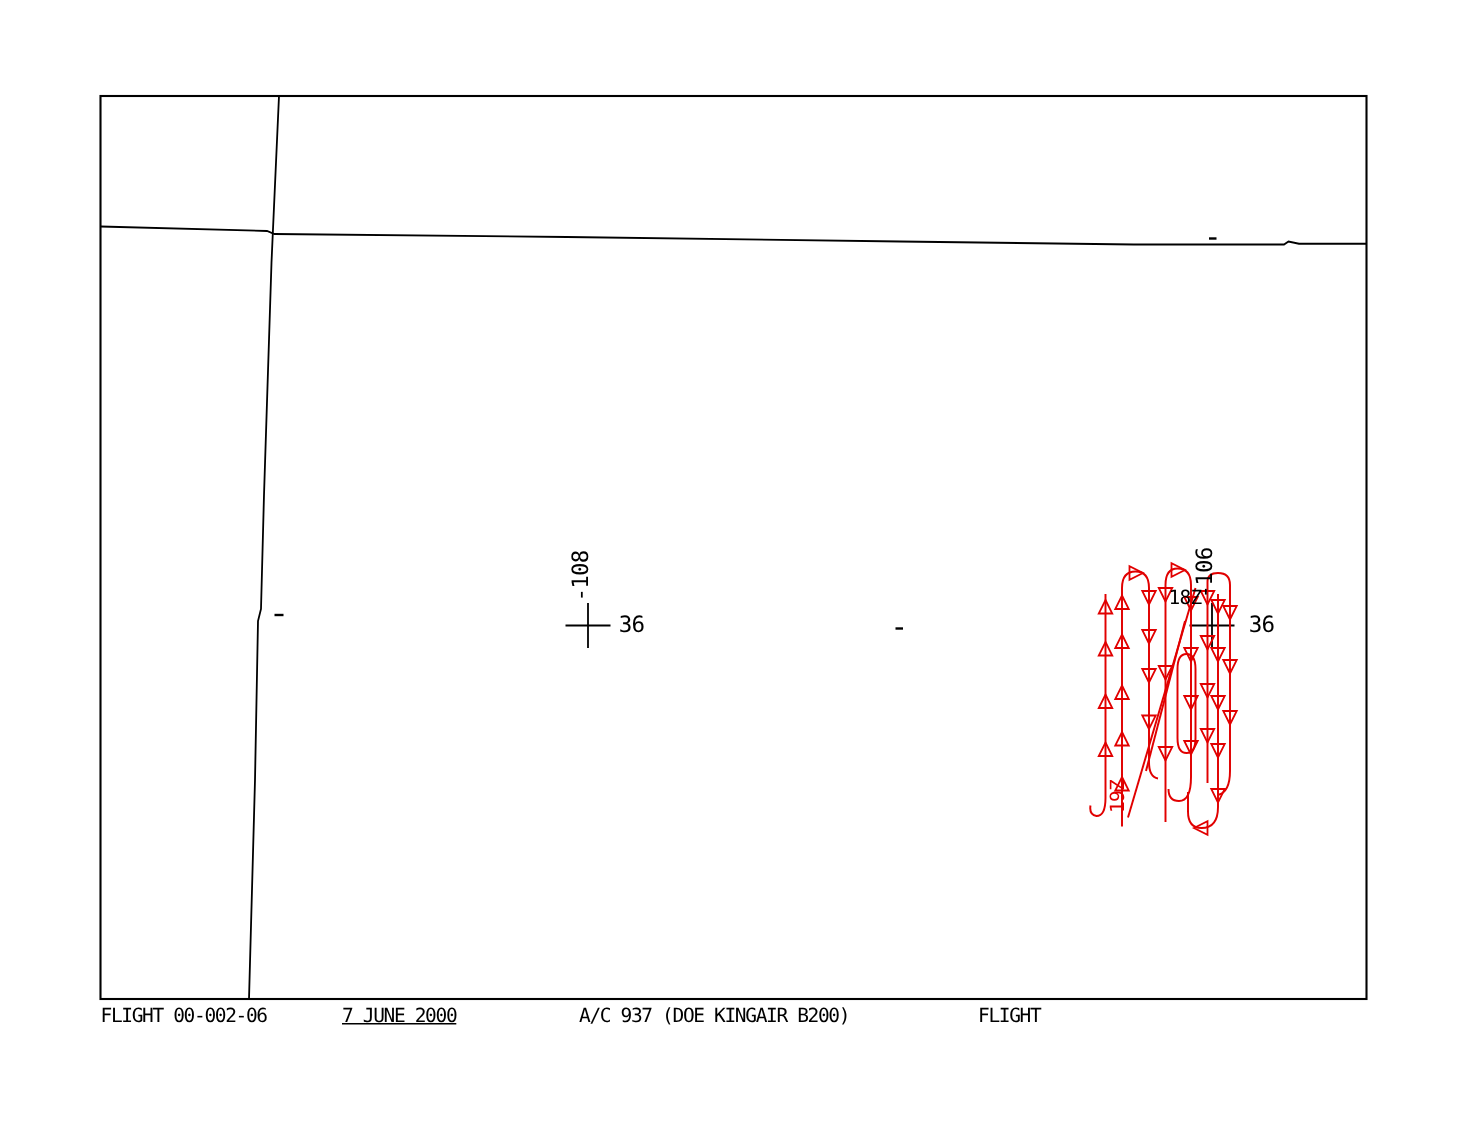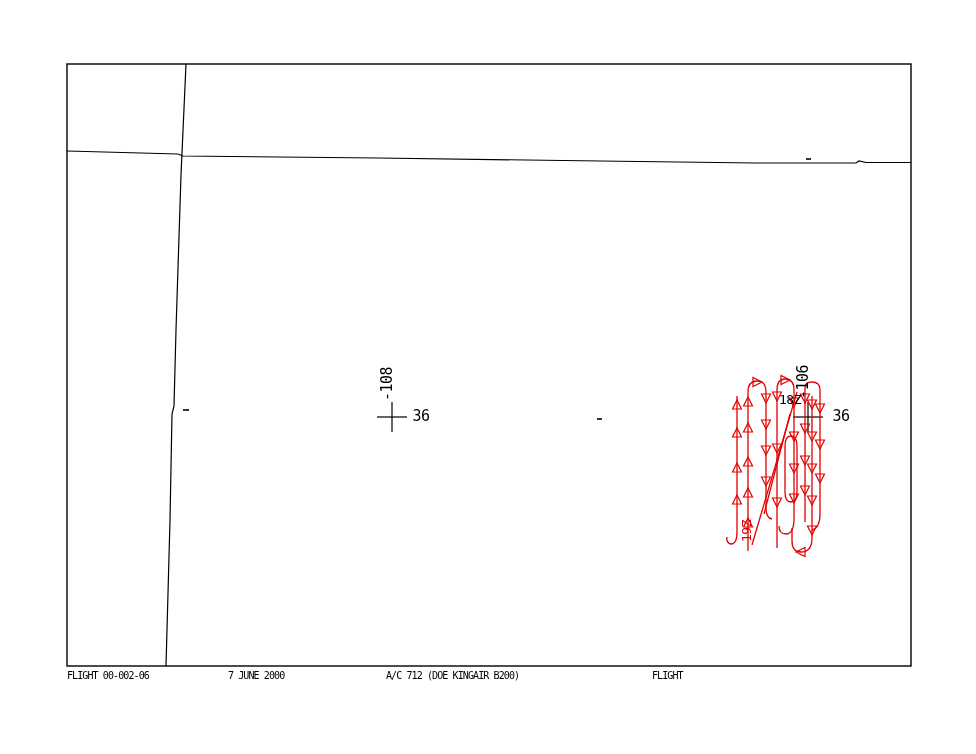--- a/index.html
+++ b/index.html
@@ -24,27 +24,27 @@
   .track-label {
     position: absolute;
     font-family: "DejaVu Sans Mono", "Liberation Mono", monospace;
     font-size: 13px;
     letter-spacing: -0.5px;
     white-space: nowrap;
   }
   .status-item {
     position: absolute;
     top: 670px;
-    font-size: 10px;
+    font-size: 13px;
     letter-spacing: -0.9px;
     color: #000000;
     white-space: nowrap;
   }
   #status-flight   { left: 67px; }
-  #status-date     { left: 228px; }
+  #status-date     { left: 228px; text-decoration: underline; }
   #status-aircraft { left: 386px; }
   #status-mode     { left: 652px; }
 </style>
 </head>
 <body>
 
 <div id="screen">
 
   <svg id="map-svg" width="976" height="754" viewBox="0 0 976 754">
       <rect x="67" y="64" width="844" height="602" fill="none" stroke="#000000" stroke-width="1.4"></rect>
@@ -106,15 +106,15 @@
       <div class="map-label" style="left: 387px; top: 384px; color: rgb(0, 0, 0); transform: translate(-50%, -50%) rotate(-90deg);">-108</div>
       <div class="map-label" style="left: 421px; top: 416px; color: rgb(0, 0, 0); transform: translate(-50%, -50%) rotate(0deg);">36</div>
       <div class="map-label" style="left: 803px; top: 382px; color: rgb(0, 0, 0); transform: translate(-50%, -50%) rotate(-90deg);">-106</div>
       <div class="map-label" style="left: 841px; top: 416px; color: rgb(0, 0, 0); transform: translate(-50%, -50%) rotate(0deg);">36</div>
       <div class="track-label" style="left: 790px; top: 399px; color: #000000; transform: translate(-50%, -50%) rotate(0deg);">18Z</div>
       <div class="track-label" style="left: 746px; top: 531px; color: rgb(225, 0, 0); transform: translate(-50%, -50%) rotate(-90deg);">19Z</div>
     </div>
 
   <div class="status-item" id="status-flight">FLIGHT 00-002-06</div>
   <div class="status-item" id="status-date">7 JUNE 2000</div>
-  <div class="status-item" id="status-aircraft">A/C 712 (DOE KINGAIR B200)</div>
+  <div class="status-item" id="status-aircraft">A/C 937 (DOE KINGAIR B200)</div>
   <div class="status-item" id="status-mode">FLIGHT</div>
 </div>
 
 </body></html>

